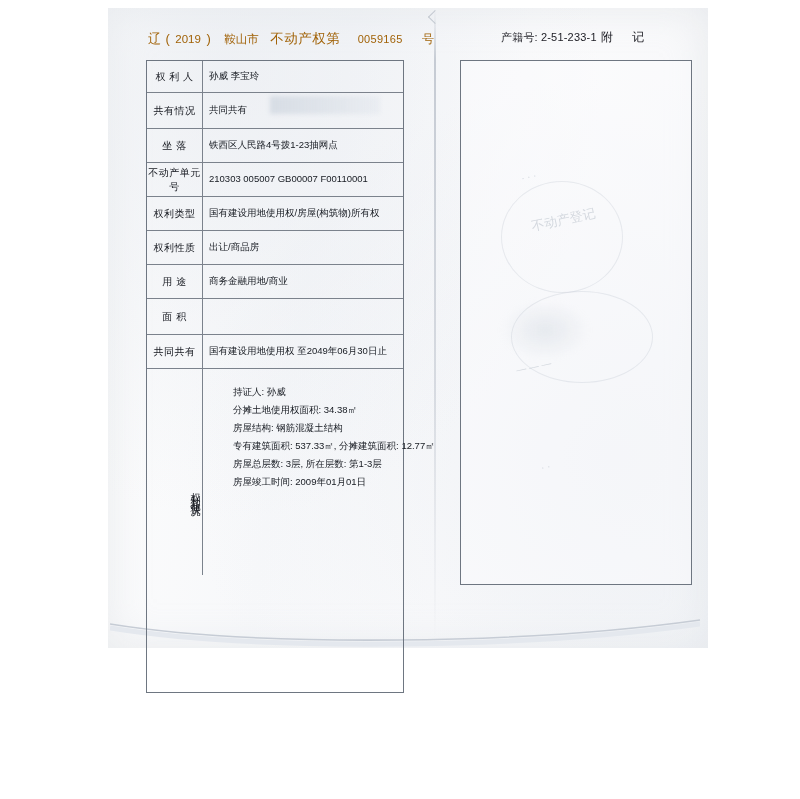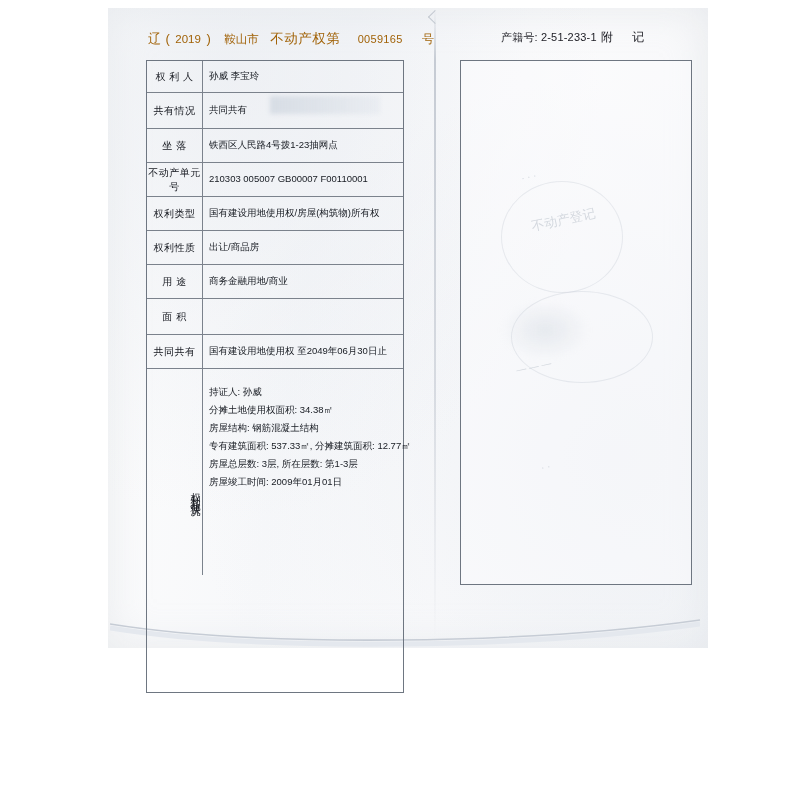--- a/index.html
+++ b/index.html
@@ -152,21 +152,21 @@
   }
   .r-owner { height: 32px; }
   .r-share { height: 36px; }
   .r-loc   { height: 34px; }
   .r-unit  { height: 34px; }
   .r-type  { height: 34px; }
   .r-nature{ height: 34px; }
   .r-use   { height: 34px; }
   .r-area  { height: 36px; }
   .r-term  { height: 34px; }
-  .r-other { height: 206px; }
+  .r-other { height: 206px; gap: 24px; }
 
   .r-other .lab {
     writing-mode: vertical-rl;
     text-orientation: upright;
     letter-spacing: 3px;
     font-size: 10px;
     line-height: 1.25;
     padding-top: 44px;
     align-items: flex-start;
     justify-content: center;

